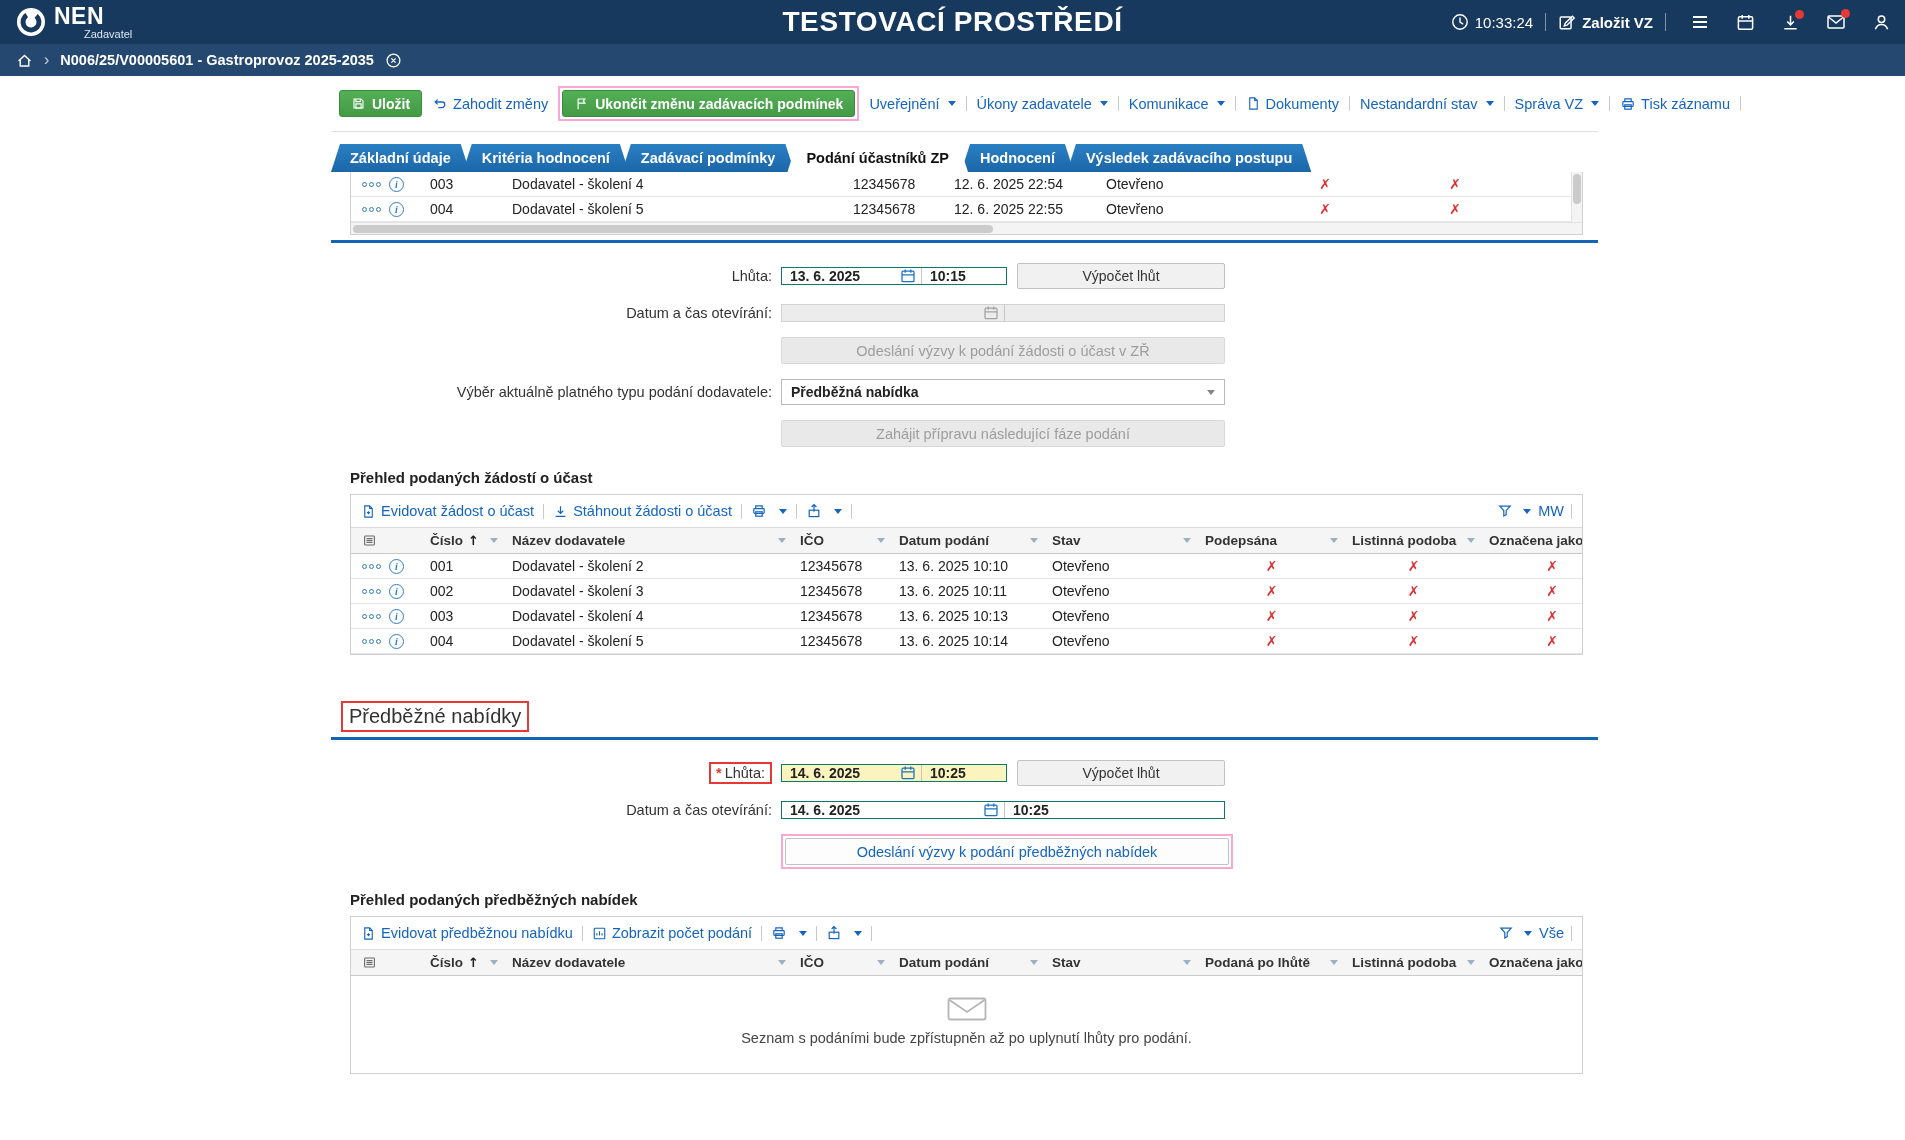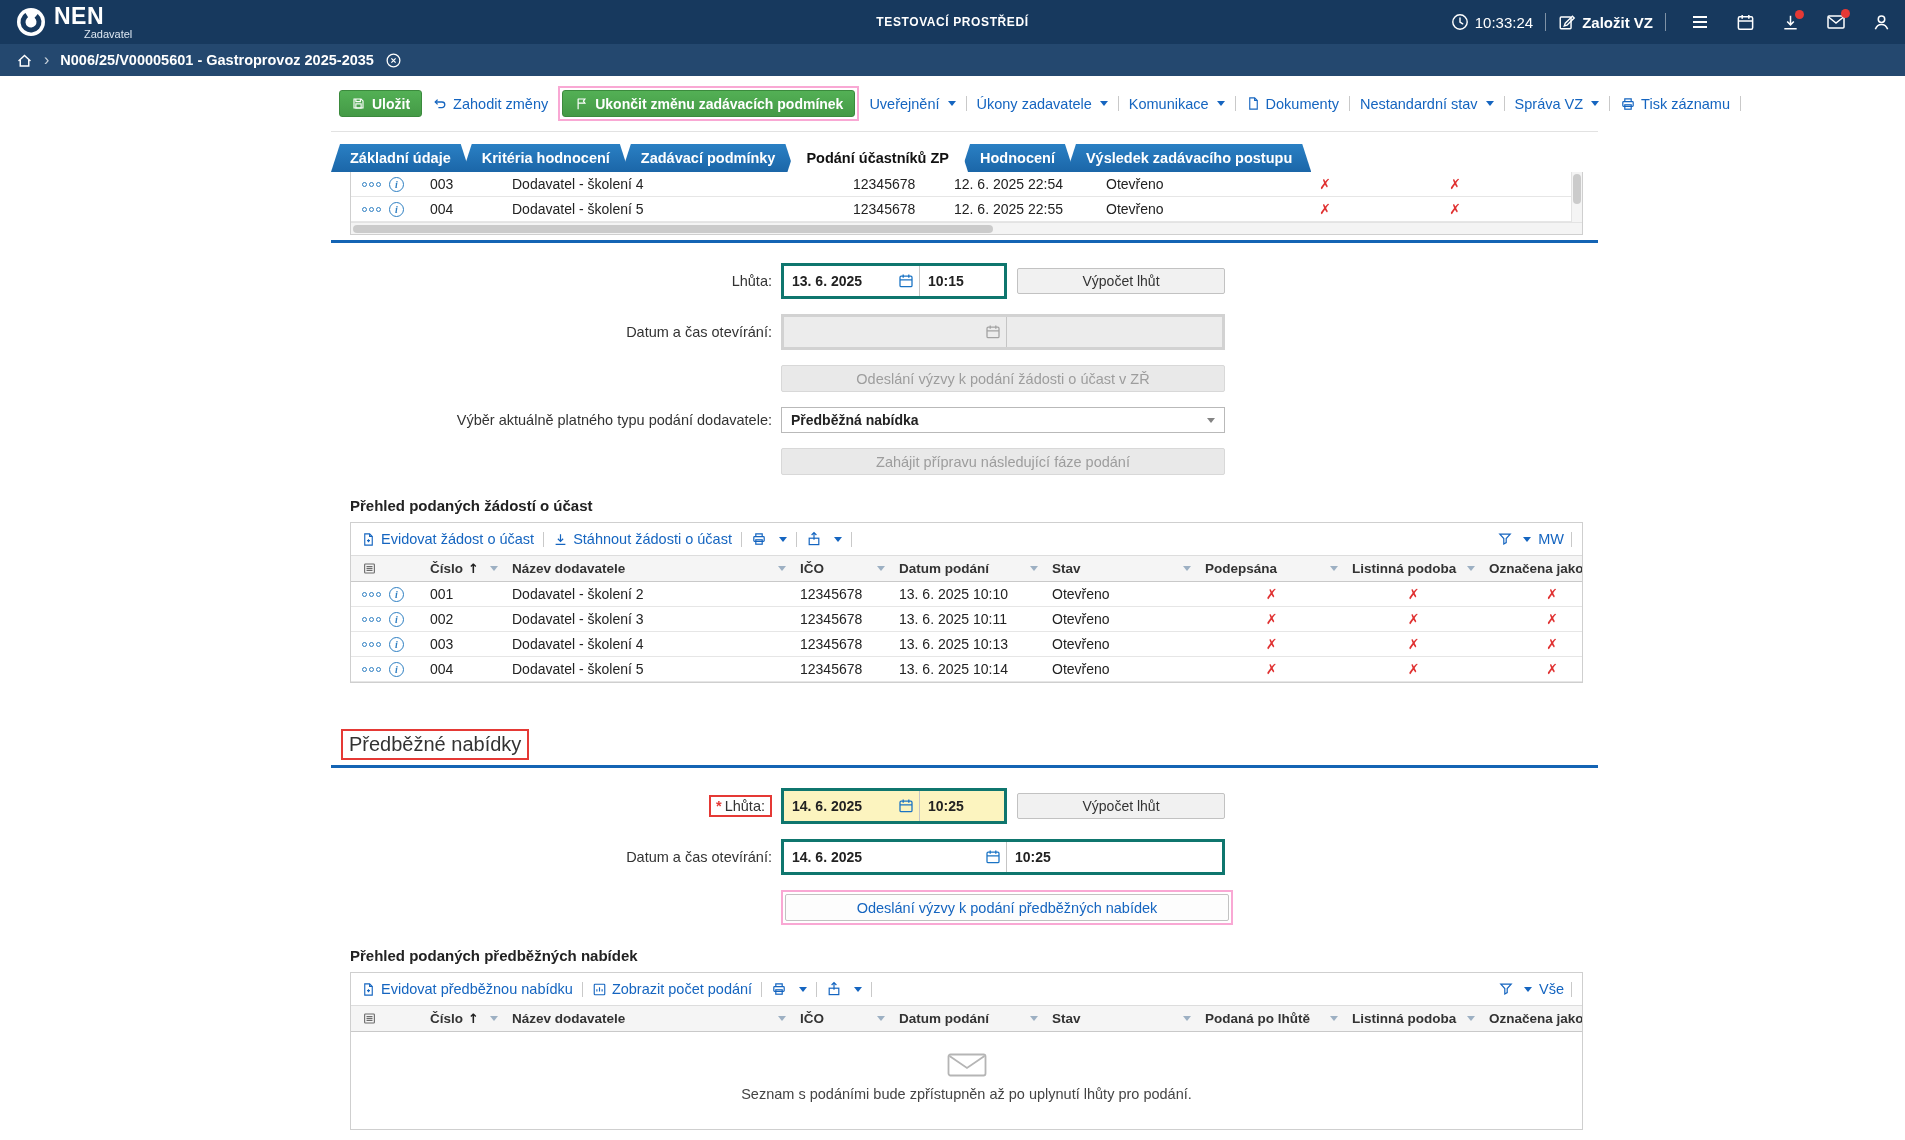--- a/index.html
+++ b/index.html
@@ -5,21 +5,21 @@
   * { margin:0; padding:0; box-sizing:border-box; }
   html,body { width:1905px; height:1140px; overflow:hidden; background:#fff; }
   body { font-family:"Liberation Sans", sans-serif; font-size:14px; color:#333; }
 
   
   .topbar { height:44px; background:#17395E; display:flex; align-items:center; padding:0 14px 0 16px; color:#fff; position:relative; }
   .brand { display:flex; align-items:center; gap:8px; }
   .brand-text { display:flex; flex-direction:column; line-height:1; }
   .brand-name { font-size:23px; font-weight:bold; letter-spacing:.5px; }
   .brand-sub { font-size:11px; color:#dce6f1; margin-top:1px; margin-left:30px; }
-  .env-title { position:absolute; left:50%; transform:translateX(-50%); font-size:12px; font-weight:bold; letter-spacing:.6px; }
+  .env-title { position:absolute; left:50%; transform:translateX(-50%); font-size:28px; font-weight:bold; letter-spacing:.6px; }
   .topbar-right { margin-left:auto; display:flex; align-items:center; gap:12px; font-size:15px; }
   .tb-item { display:inline-flex; align-items:center; gap:6px; }
   .tb-item.link { font-weight:bold; cursor:pointer; }
   .ticon { display:inline-flex; align-items:center; justify-content:center; color:#fff; position:relative; }
   .icon-group { display:flex; align-items:center; gap:26px; margin-left:12px; }
   .vsep { width:1px; height:18px; background:rgba(255,255,255,.45); }
   .badge { position:absolute; top:-3px; right:-4px; width:9px; height:9px; border-radius:50%; background:#E53935; }
 
   
   .breadcrumb { height:32px; background:#24486F; display:flex; align-items:center; gap:11px; padding:0 16px; color:#fff; font-size:14.5px; }
@@ -77,21 +77,21 @@
   .section-title { font-size:20px; font-weight:normal; color:#333; }
   .t-wrap1 { margin:44px 0 0 16px; }
   .t-wrap2 { margin:46px 0 0 10px; display:inline-block; border:2px solid #E53935; padding:2px 6px; }
   .section-rule { height:3px; background:#1464b4; margin-top:5px; }
   .form { margin-top:20px; }
   .frow { display:flex; align-items:center; margin-bottom:15px; }
   .flabel { width:441px; text-align:right; flex:none; font-size:14.5px; color:#333; }
   .fctl { margin-left:9px; display:flex; align-items:center; }
   .hl-red-sm { display:inline-block; border:2px solid #E53935; padding:1px 5px; }
   .req { color:#E53935; font-weight:bold; margin-right:3px; }
-  .dt-field { display:flex; align-items:center; height:36px; border:3px solid #0f766e; background:#fff; }
+  .dt-field { display:flex; align-items:center; height:18px; border:1px solid #0f766e; background:#fff; }
   .dt-date { padding:0 8px; font-weight:bold; font-size:14px; color:#222; flex:1; white-space:nowrap; }
   .cal { flex:none; display:flex; align-items:center; padding:0 5px; color:#1a73c4; cursor:pointer; }
   .dt-div { width:1px; align-self:stretch; background:#c5c5c5; flex:none; }
   .dt-time { padding:0 8px; font-weight:bold; font-size:14px; color:#222; flex:none; }
   .w226 { width:226px; } .w226 .dt-time { width:84px; }
   .w444 { width:444px; } .w444 .dt-date { flex:none; width:196px; } .w444 .dt-time { flex:1; }
   .disabled-field { background:#ececec; border-color:#d2d2d2; }
   .disabled-field .cal { color:#a2a2a2; cursor:default; }
   .yellow { background:#FCF4BF; }
   .btn-calc { margin-left:10px; width:208px; height:26px; background:#f1f1f1; border:1px solid #c2c2c2; color:#333; font-size:14px; cursor:pointer; border-radius:2px; font-family:inherit; }

